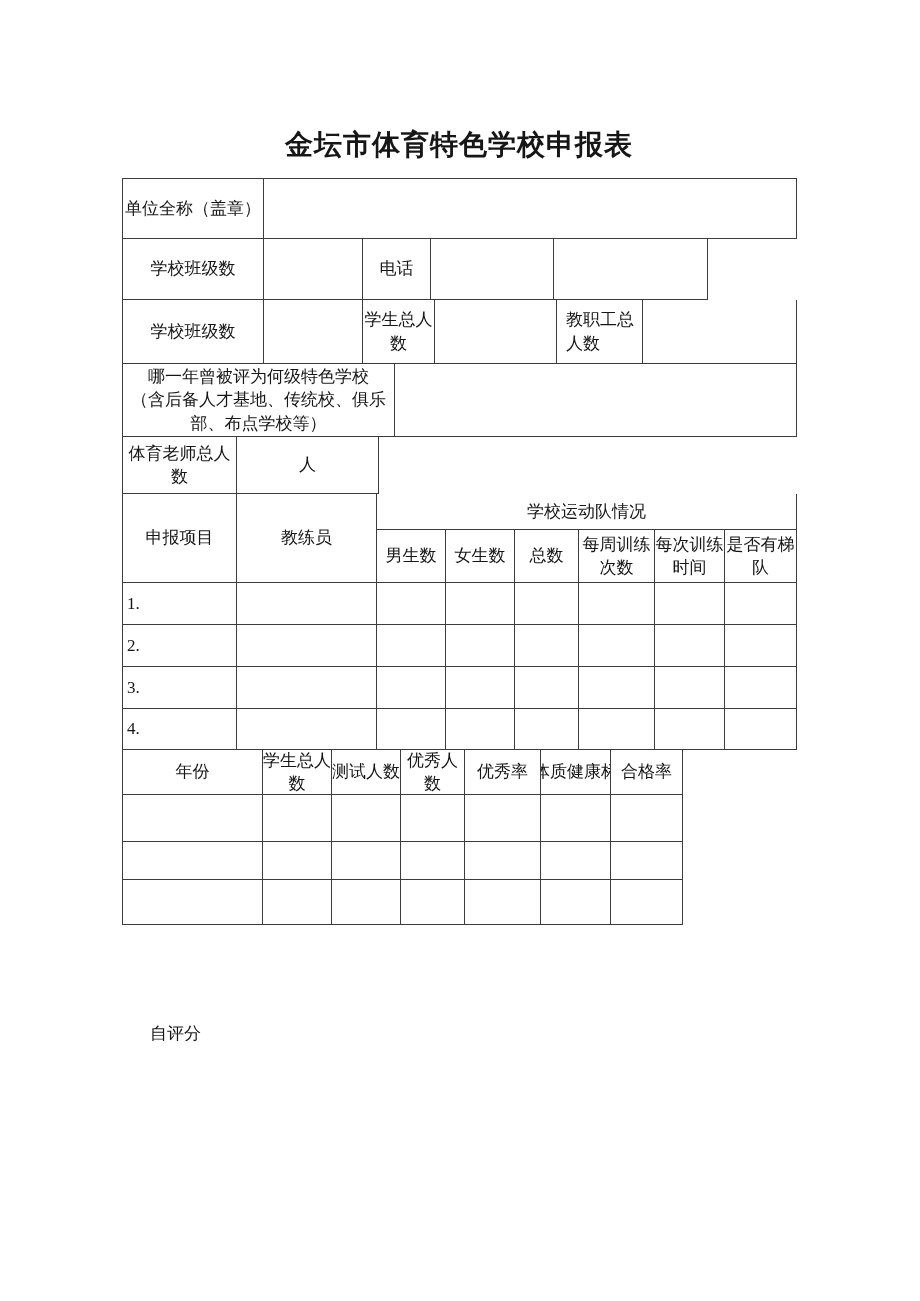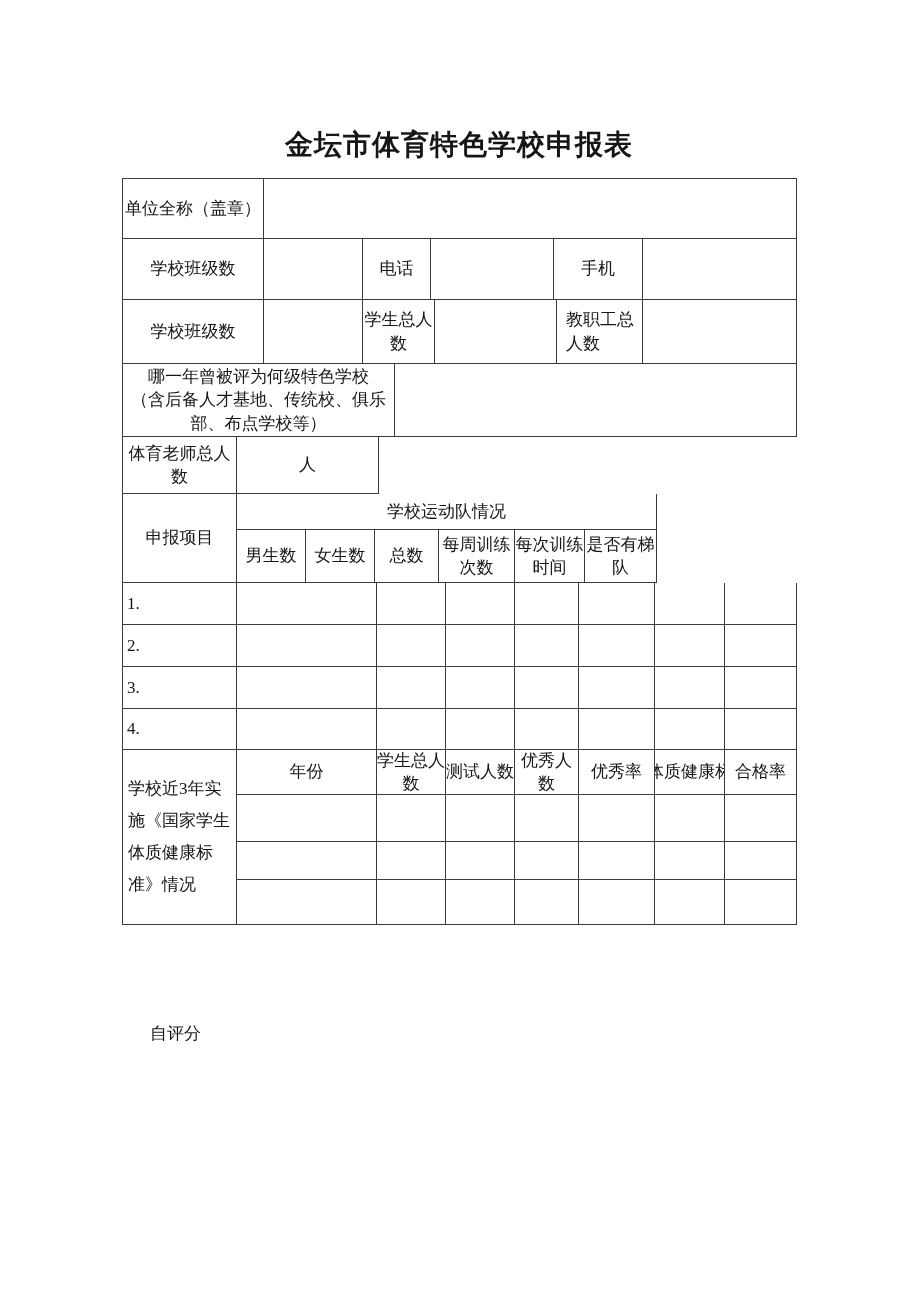--- a/index.html
+++ b/index.html
@@ -44,21 +44,20 @@
     <div class="r" style="height:60px">
       <div class="c" style="width:141px">单位全称（盖章）</div>
       <div class="c" style="width:533px"></div>
     </div>
 
     <div class="r" style="height:61px">
       <div class="c" style="width:141px">学校班级数</div>
       <div class="c" style="width:99px"></div>
       <div class="c" style="width:68px">电话</div>
       <div class="c" style="width:123px"></div>
-      <div class="c" style="width:89px">手机</div>
       <div class="c" style="width:154px"></div>
     </div>
 
     <div class="r" style="height:64px">
       <div class="c" style="width:141px">学校班级数</div>
       <div class="c" style="width:99px"></div>
       <div class="c" style="width:72px">学生总人
 数</div>
       <div class="c" style="width:122px"></div>
       <div class="c la" style="width:86px">教职工总
@@ -75,20 +74,21 @@
 
     <div class="r" style="height:57px">
       <div class="c" style="width:114px">体育老师总人
 数</div>
       <div class="c" style="width:142px">人</div>
     </div>
 
 
     <div class="r" style="height:89px">
       <div class="c" style="width:114px">申报项目</div>
+      <div class="c" style="width:140px">教练员</div>
       <div class="col" style="width:420px">
         <div class="c" style="width:420px;height:36px">学校运动队情况</div>
         <div class="r" style="height:53px">
           <div class="c" style="width:69px">男生数</div>
           <div class="c" style="width:69px">女生数</div>
           <div class="c" style="width:64px">总数</div>
           <div class="c" style="width:76px">每周训练
 次数</div>
           <div class="c" style="width:70px">每次训练
 时间</div>
@@ -133,24 +133,20 @@
       <div class="c" style="width:140px"></div>
       <div class="c" style="width:69px"></div>
       <div class="c" style="width:69px"></div>
       <div class="c" style="width:64px"></div>
       <div class="c" style="width:76px"></div>
       <div class="c" style="width:70px"></div>
       <div class="c" style="width:72px"></div>
     </div>
 
     <div class="r" style="height:175px">
-      <div class="c la stdlbl" style="width:114px">学校近3年实
-施《国家学生
-体质健康标
-准》情况</div>
       <div class="col" style="width:560px">
         <div class="r" style="height:45px">
           <div class="c" style="width:140px">年份</div>
           <div class="c" style="width:69px">学生总人
 数</div>
           <div class="c" style="width:69px">测试人数</div>
           <div class="c" style="width:64px">优秀人
 数</div>
           <div class="c" style="width:76px">优秀率</div>
           <div class="c" style="width:70px">体质健康标</div>

